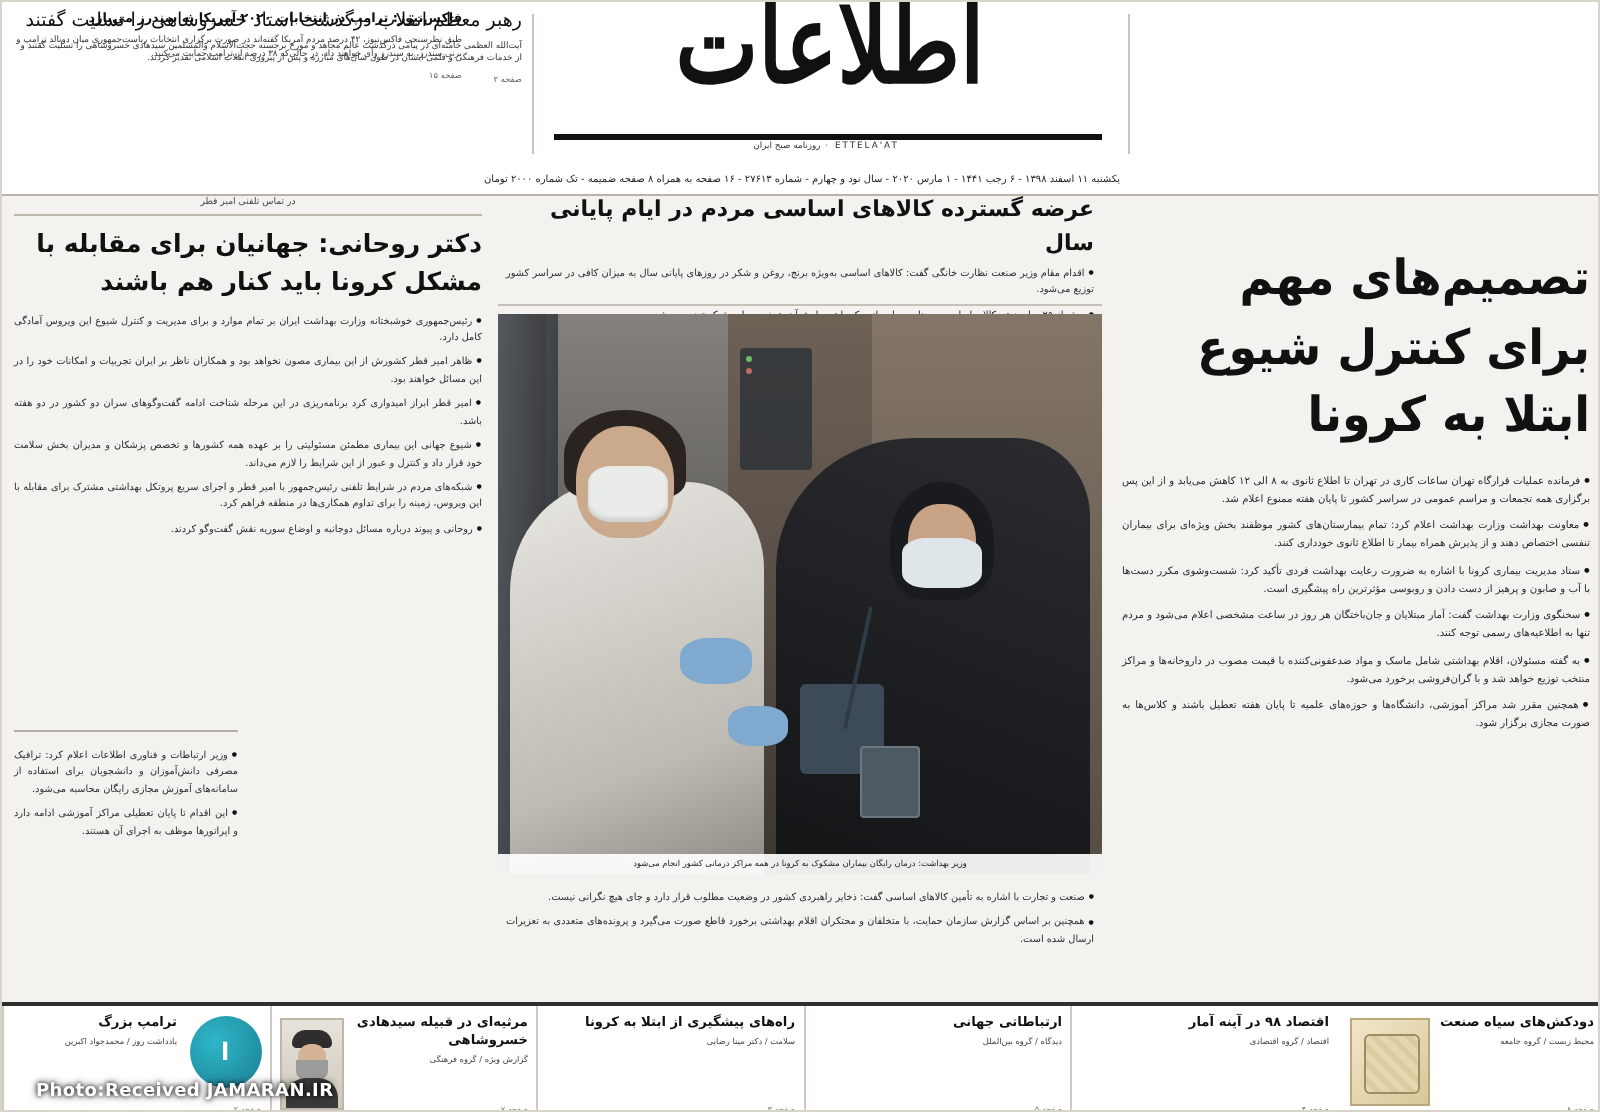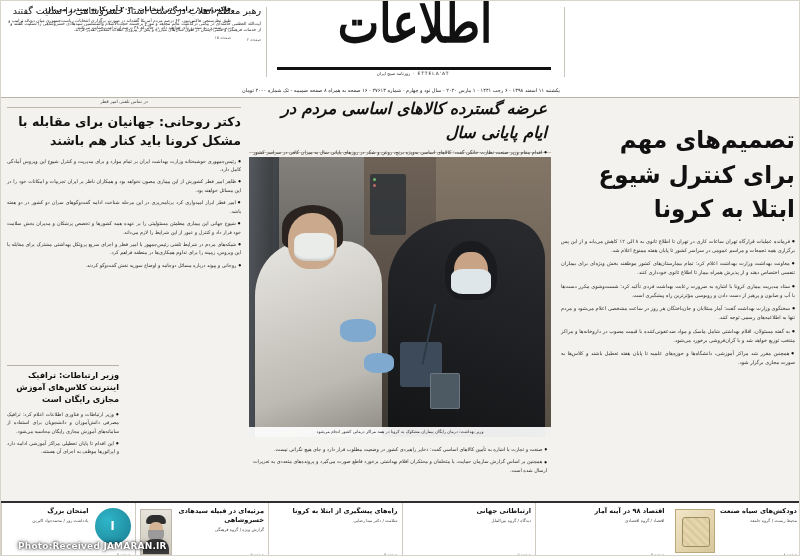--- a/index.html
+++ b/index.html
@@ -536,21 +536,21 @@
         <p>ستاد مدیریت بیماری کرونا با اشاره به ضرورت رعایت بهداشت فردی تأکید کرد: شست‌وشوی مکرر دست‌ها با آب و صابون و پرهیز از دست دادن و روبوسی مؤثرترین راه پیشگیری است.</p>
         <p>سخنگوی وزارت بهداشت گفت: آمار مبتلایان و جان‌باختگان هر روز در ساعت مشخصی اعلام می‌شود و مردم تنها به اطلاعیه‌های رسمی توجه کنند.</p>
         <p>به گفته مسئولان، اقلام بهداشتی شامل ماسک و مواد ضدعفونی‌کننده با قیمت مصوب در داروخانه‌ها و مراکز منتخب توزیع خواهد شد و با گران‌فروشی برخورد می‌شود.</p>
         <p>همچنین مقرر شد مراکز آموزشی، دانشگاه‌ها و حوزه‌های علمیه تا پایان هفته تعطیل باشند و کلاس‌ها به صورت مجازی برگزار شود.</p>
       </div>
     </div>
 
     <div class="col-mid">
 
       <div class="mid-box ar">
-        <div class="headline-2" style="font-size:16px;margin-bottom:3px;font-style:italic;">عرضه گسترده کالاهای اساسی مردم در ایام پایانی سال</div>
+        <div class="headline-2" style="font-size:11px;margin-bottom:3px;">عرضه گسترده کالاهای اساسی مردم در ایام پایانی سال</div>
         <div class="body-col">
           <p class="bullet">اقدام مقام وزیر صنعت نظارت خانگی گفت: کالاهای اساسی به‌ویژه برنج، روغن و شکر در روزهای پایانی سال به میزان کافی در سراسر کشور توزیع می‌شود.</p>
           <p class="bullet">بیش از ۲۵ میلیون تن کالای اساسی در بنادر مملو مانده که با تسهیل فرآیند ترخیص وارد شبکه توزیع می‌شود.</p>
         </div>
       </div>
 
       <div class="photo">
         <div class="scene">
           <div class="wall"></div>
           <div class="wall-panel"></div>
@@ -593,35 +593,34 @@
       <div class="body-col">
         <p class="bullet">رئیس‌جمهوری خوشبختانه وزارت بهداشت ایران بر تمام موارد و برای مدیریت و کنترل شیوع این ویروس آمادگی کامل دارد.</p>
         <p class="bullet">ظاهر امیر قطر کشورش از این بیماری مصون نخواهد بود و همکاران ناظر بر ایران تجربیات و امکانات خود را در این مسائل خواهند بود.</p>
         <p class="bullet">امیر قطر ابراز امیدواری کرد برنامه‌ریزی در این مرحله شناخت ادامه گفت‌وگوهای سران دو کشور در دو هفته باشد.</p>
         <p class="bullet">شیوع جهانی این بیماری مطمئن مسئولیتی را بر عهده همه کشورها و تخصص پزشکان و مدیران بخش سلامت خود قرار داد و کنترل و عبور از این شرایط را لازم می‌داند.</p>
         <p class="bullet">شبکه‌های مردم در شرایط تلفنی رئیس‌جمهور با امیر قطر و اجرای سریع پروتکل بهداشتی مشترک برای مقابله با این ویروس، زمینه را برای تداوم همکاری‌ها در منطقه فراهم کرد.</p>
         <p class="bullet">روحانی و پیوند درباره مسائل دوجانبه و اوضاع سوریه نقش گفت‌وگو کردند.</p>
       </div>
 
       <div class="box-sidebar ar">
-        <div class="t">وزیر ارتباطات: ترافیک اینترنت کلاس‌های آموزش مجازی رایگان است</div>
         <div class="body-col" style="margin-top:4px;">
           <p class="bullet">وزیر ارتباطات و فناوری اطلاعات اعلام کرد: ترافیک مصرفی دانش‌آموزان و دانشجویان برای استفاده از سامانه‌های آموزش مجازی رایگان محاسبه می‌شود.</p>
           <p class="bullet">این اقدام تا پایان تعطیلی مراکز آموزشی ادامه دارد و اپراتورها موظف به اجرای آن هستند.</p>
         </div>
       </div>
     </div>
 
   </div>
 
   <div class="footer">
 
     <div class="fcell ar">
       <div class="footer-logo">ا</div>
-      <div class="ft" style="padding-right:42px;">امتحان بزرگ</div>
+      <div class="ft" style="padding-right:42px;">ترامپ بزرگ</div>
       <div class="fs" style="padding-right:42px;">یادداشت روز / محمدجواد اکبرین</div>
       <div class="fp">صفحه ۲</div>
     </div>
 
     <div class="fcell ar">
       <div class="avatar-cleric">
         <div class="turban"></div>
         <div class="face"></div>
         <div class="beard"></div>
         <div class="robe"></div>

